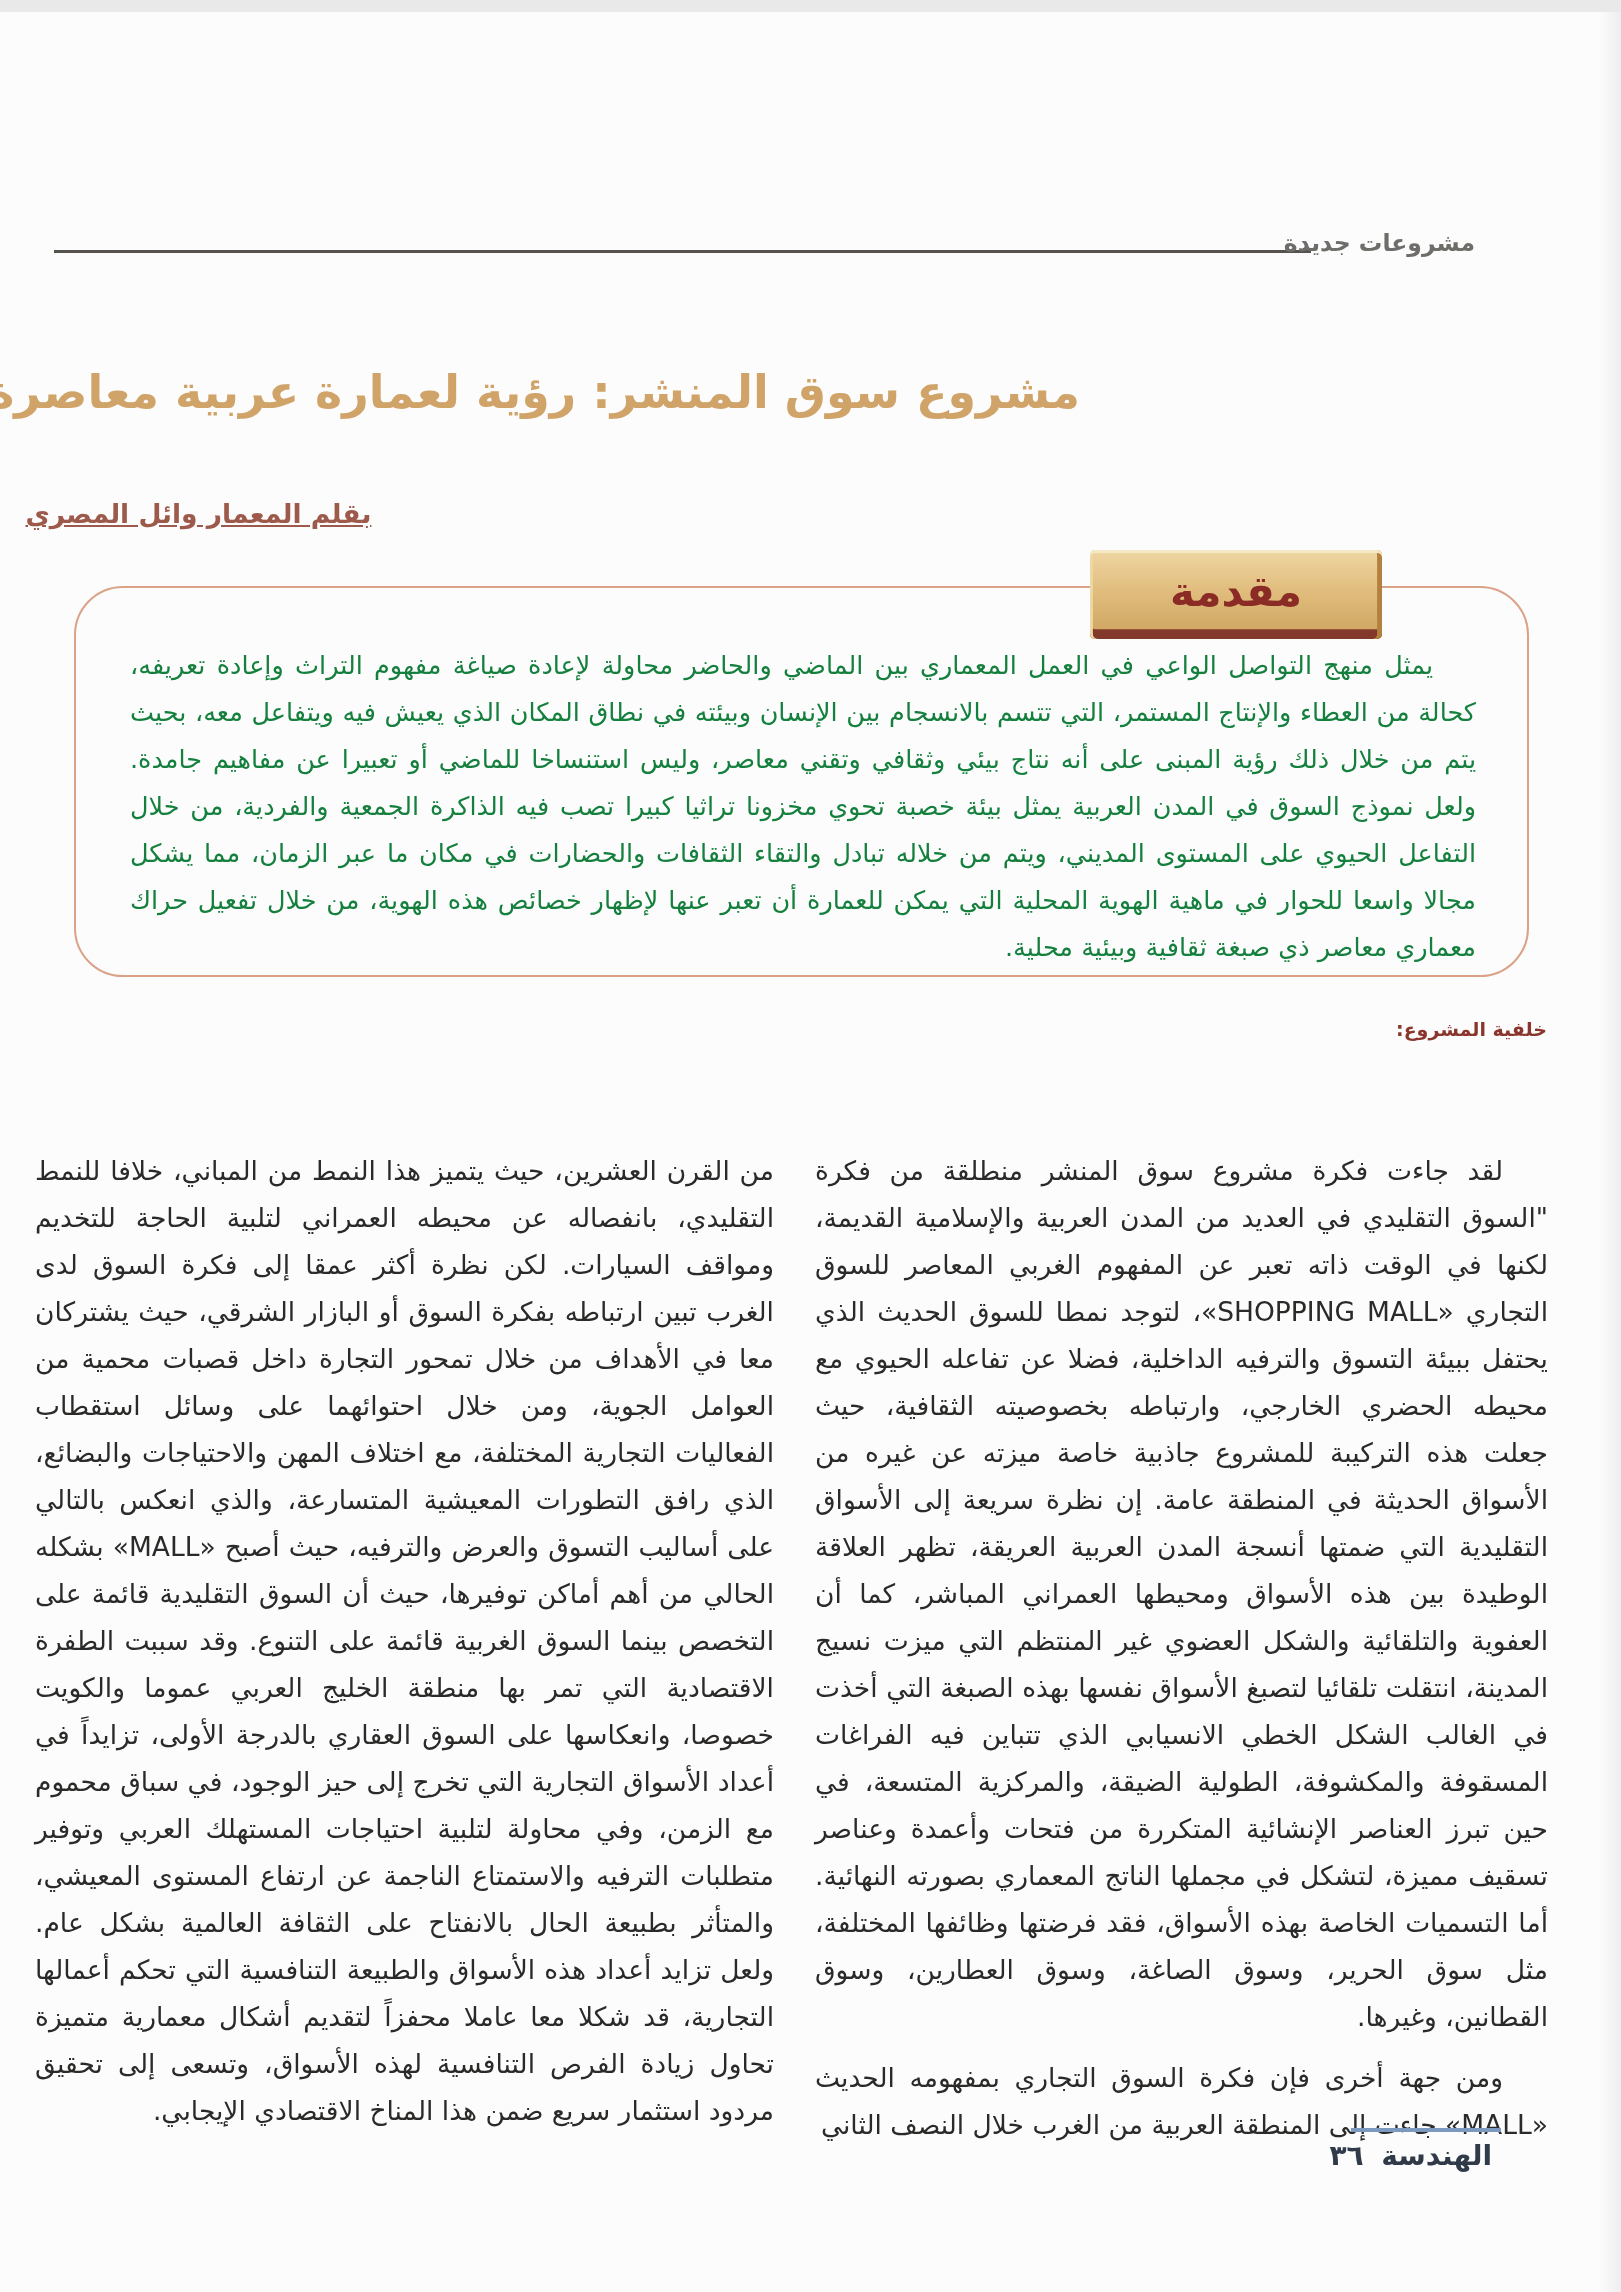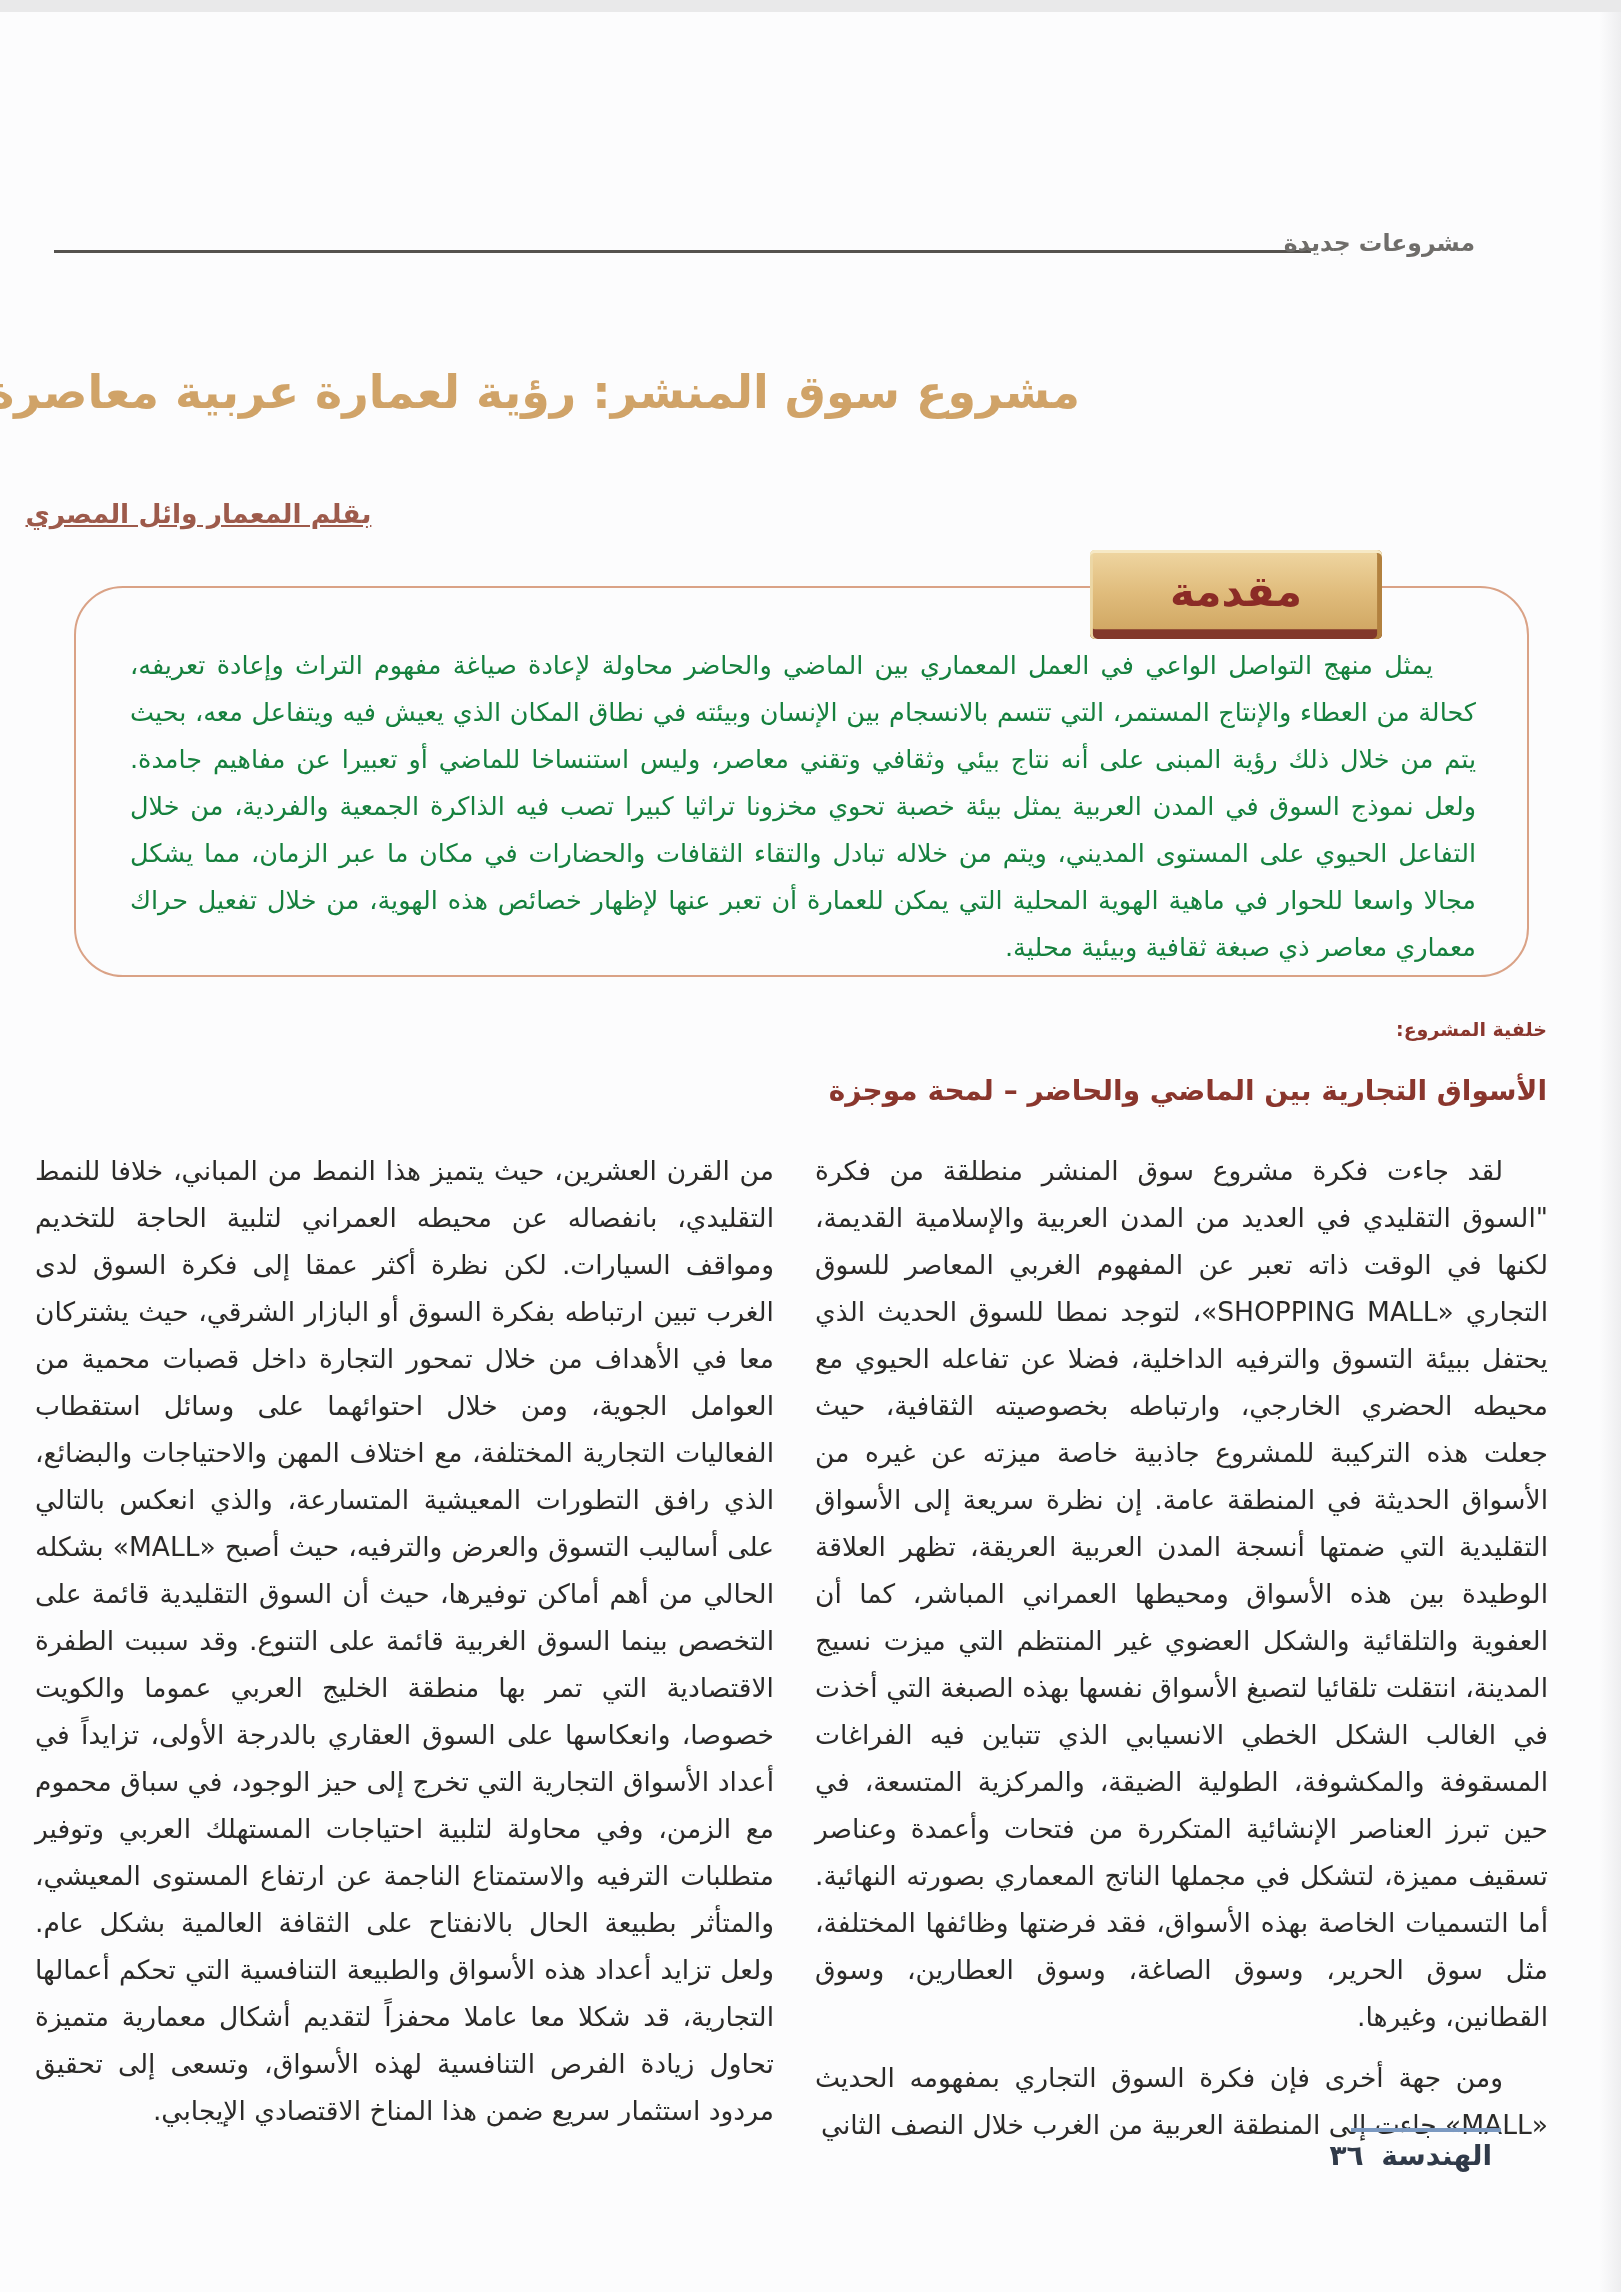--- a/index.html
+++ b/index.html
@@ -195,21 +195,20 @@
   <div class="article-title">مشروع سوق المنشر: رؤية لعمارة عربية معاصرة</div>
   <div class="byline">بقلم المعمار وائل المصري</div>
 
   <div class="intro-badge">مقدمة</div>
 
   <div class="intro-box">
     <p class="intro-text">يمثل منهج التواصل الواعي في العمل المعماري بين الماضي والحاضر محاولة لإعادة صياغة مفهوم التراث وإعادة تعريفه، كحالة من العطاء والإنتاج المستمر، التي تتسم بالانسجام بين الإنسان وبيئته في نطاق المكان الذي يعيش فيه ويتفاعل معه، بحيث يتم من خلال ذلك رؤية المبنى على أنه نتاج بيئي وثقافي وتقني معاصر، وليس استنساخا للماضي أو تعبيرا عن مفاهيم جامدة. ولعل نموذج السوق في المدن العربية يمثل بيئة خصبة تحوي مخزونا تراثيا كبيرا تصب فيه الذاكرة الجمعية والفردية، من خلال التفاعل الحيوي على المستوى المديني، ويتم من خلاله تبادل والتقاء الثقافات والحضارات في مكان ما عبر الزمان، مما يشكل مجالا واسعا للحوار في ماهية الهوية المحلية التي يمكن للعمارة أن تعبر عنها لإظهار خصائص هذه الهوية، من خلال تفعيل حراك معماري معاصر ذي صبغة ثقافية وبيئية محلية.</p>
   </div>
 
   <div class="section-heading">خلفية المشروع:</div>
-  <div class="section-subheading">الأسواق التجارية بين الماضي والحاضر – لمحة موجزة</div>
 
   <div class="col col-right">
     <p class="indent">لقد جاءت فكرة مشروع سوق المنشر منطلقة من فكرة "السوق التقليدي في العديد من المدن العربية والإسلامية القديمة، لكنها في الوقت ذاته تعبر عن المفهوم الغربي المعاصر للسوق التجاري «SHOPPING MALL»، لتوجد نمطا للسوق الحديث الذي يحتفل ببيئة التسوق والترفيه الداخلية، فضلا عن تفاعله الحيوي مع محيطه الحضري الخارجي، وارتباطه بخصوصيته الثقافية، حيث جعلت هذه التركيبة للمشروع جاذبية خاصة ميزته عن غيره من الأسواق الحديثة في المنطقة عامة. إن نظرة سريعة إلى الأسواق التقليدية التي ضمتها أنسجة المدن العربية العريقة، تظهر العلاقة الوطيدة بين هذه الأسواق ومحيطها العمراني المباشر، كما أن العفوية والتلقائية والشكل العضوي غير المنتظم التي ميزت نسيج المدينة، انتقلت تلقائيا لتصبغ الأسواق نفسها بهذه الصبغة التي أخذت في الغالب الشكل الخطي الانسيابي الذي تتباين فيه الفراغات المسقوفة والمكشوفة، الطولية الضيقة، والمركزية المتسعة، في حين تبرز العناصر الإنشائية المتكررة من فتحات وأعمدة وعناصر تسقيف مميزة، لتشكل في مجملها الناتج المعماري بصورته النهائية. أما التسميات الخاصة بهذه الأسواق، فقد فرضتها وظائفها المختلفة، مثل سوق الحرير، وسوق الصاغة، وسوق العطارين، وسوق القطانين، وغيرها.</p>
     <p class="indent">ومن جهة أخرى فإن فكرة السوق التجاري بمفهومه الحديث «MALL» جاءت إلى المنطقة العربية من الغرب خلال النصف الثاني</p>
   </div>
 
   <div class="col col-left">
     <p>من القرن العشرين، حيث يتميز هذا النمط من المباني، خلافا للنمط التقليدي، بانفصاله عن محيطه العمراني لتلبية الحاجة للتخديم ومواقف السيارات. لكن نظرة أكثر عمقا إلى فكرة السوق لدى الغرب تبين ارتباطه بفكرة السوق أو البازار الشرقي، حيث يشتركان معا في الأهداف من خلال تمحور التجارة داخل قصبات محمية من العوامل الجوية، ومن خلال احتوائهما على وسائل استقطاب الفعاليات التجارية المختلفة، مع اختلاف المهن والاحتياجات والبضائع، الذي رافق التطورات المعيشية المتسارعة، والذي انعكس بالتالي على أساليب التسوق والعرض والترفيه، حيث أصبح «MALL» بشكله الحالي من أهم أماكن توفيرها، حيث أن السوق التقليدية قائمة على التخصص بينما السوق الغربية قائمة على التنوع. وقد سببت الطفرة الاقتصادية التي تمر بها منطقة الخليج العربي عموما والكويت خصوصا، وانعكاسها على السوق العقاري بالدرجة الأولى، تزايداً في أعداد الأسواق التجارية التي تخرج إلى حيز الوجود، في سباق محموم مع الزمن، وفي محاولة لتلبية احتياجات المستهلك العربي وتوفير متطلبات الترفيه والاستمتاع الناجمة عن ارتفاع المستوى المعيشي، والمتأثر بطبيعة الحال بالانفتاح على الثقافة العالمية بشكل عام. ولعل تزايد أعداد هذه الأسواق والطبيعة التنافسية التي تحكم أعمالها التجارية، قد شكلا معا عاملا محفزاً لتقديم أشكال معمارية متميزة تحاول زيادة الفرص التنافسية لهذه الأسواق، وتسعى إلى تحقيق مردود استثمار سريع ضمن هذا المناخ الاقتصادي الإيجابي.</p>
   </div>
 

